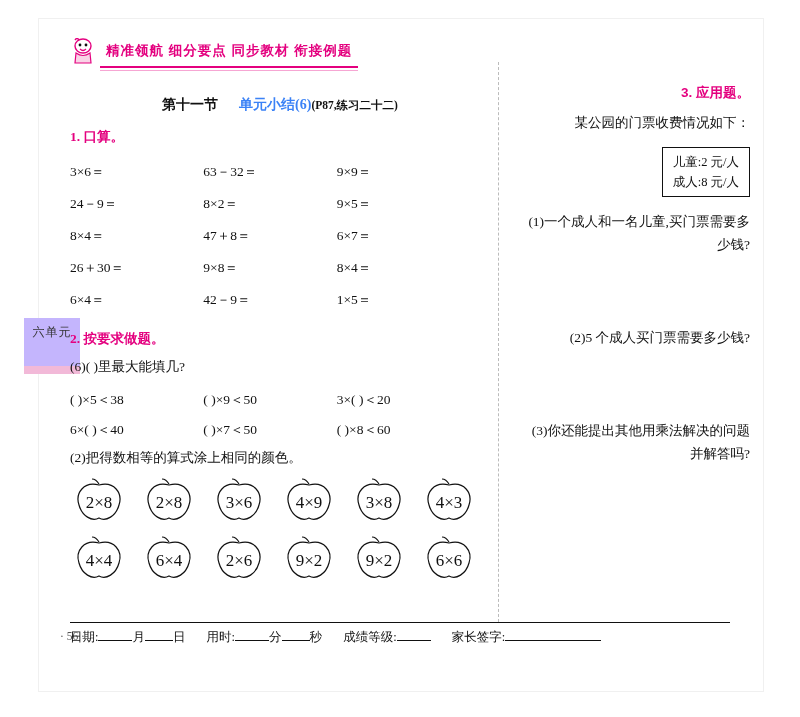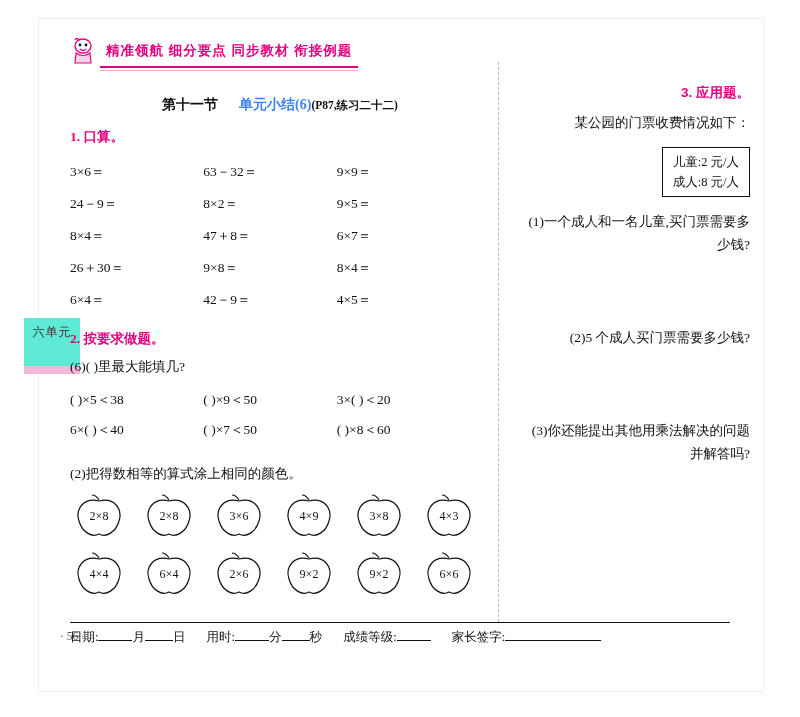--- a/index.html
+++ b/index.html
@@ -14,48 +14,48 @@
   .hdr-rule{position:absolute;left:62px;top:28px;width:258px;height:2px;background:#e4007f;}
   .hdr-rule2{position:absolute;left:62px;top:32px;width:258px;height:1px;background:#f6a6d3;}
 
   
   .vdiv{position:absolute;left:498px;top:62px;width:1px;height:560px;border-left:1px dashed #bbb;}
 
   
   .bottom-rule{position:absolute;left:70px;top:622px;width:660px;height:1px;background:#111;}
 
   
-  .tab{position:absolute;left:24px;top:318px;width:56px;height:48px;background:#5eead4;}
+  .tab{position:absolute;left:24px;top:318px;width:56px;height:48px;background:#c4b5fd;}
   .tab span{display:block;text-align:center;font-size:12px;color:#333;padding-top:6px;letter-spacing:1px;}
   .tab-bar{position:absolute;left:24px;top:366px;width:56px;height:8px;background:#f2b9d8;}
 
   
   .colL{position:absolute;left:70px;top:96px;width:420px;}
   .colR{position:absolute;left:520px;top:84px;width:230px;text-align:right;}
 
   .title{font-size:14px;font-weight:bold;color:#111;text-align:center;margin:0 0 14px 0;font-family:"Liberation Serif",serif;}
   .title .num{color:#3b82f6;}
   .title .small{font-size:11.5px;}
 
   .sect{font-size:13.5px;font-weight:bold;color:#e4007f;margin:0 0 10px 0;font-family:Liberation Serif, serif;}
 
   table.calc{border-collapse:collapse;width:400px;margin-bottom:14px;}
   table.calc td{font-size:13.5px;padding:7px 0;width:33%;white-space:nowrap;}
 
   .q{font-size:13.5px;margin:2px 0 9px 0;}
 
-  table.ineq{border-collapse:collapse;width:400px;margin-bottom:20px;}
+  table.ineq{border-collapse:collapse;width:400px;margin-bottom:4px;}
   table.ineq td{font-size:13.5px;padding:6px 0;white-space:nowrap;width:33%;}
 
   
   .apples{margin-top:10px;}
   .apple-row{display:flex;gap:12px;margin-bottom:12px;}
   .apple{position:relative;width:58px;height:46px;}
   .apple svg{position:absolute;left:0;top:0;}
-  .apple .lbl{position:absolute;left:0;top:16px;width:58px;text-align:center;font-size:12px;color:#111;}
+  .apple .lbl{position:absolute;left:0;top:16px;width:58px;text-align:center;font-size:17px;color:#111;}
 
   
   .rtitle{font-size:13.5px;font-weight:bold;color:#e4007f;margin:0 0 10px 0;font-family:"Liberation Sans",sans-serif;}
   .rtext{font-size:13.5px;line-height:1.7;margin:0 0 10px 0;}
   .pricebox{border:1px solid #111;display:inline-block;padding:4px 10px;margin:2px 0 14px 6px;font-size:12.5px;line-height:1.6;}
   .rq{font-size:13.5px;line-height:1.7;margin:0 0 70px 0;}
 
   
   .footer{position:absolute;left:70px;top:628px;width:660px;font-size:12.5px;color:#111;}
   .footer .item{display:inline-block;margin-right:18px;white-space:nowrap;}
@@ -120,21 +120,21 @@
         <td>6×7＝</td>
       </tr>
       <tr>
         <td>26＋30＝</td>
         <td>9×8＝</td>
         <td>8×4＝</td>
       </tr>
       <tr>
         <td>6×4＝</td>
         <td>42－9＝</td>
-        <td>4×5＝</td>
+        <td>1×5＝</td>
       </tr>
     </tbody>
       </table>
 
     <div class="sect">2. 按要求做题。</div>
     <div class="q">(6)(      )里最大能填几?</div>
 
     <table class="ineq">
       <tbody>
           <tr>

